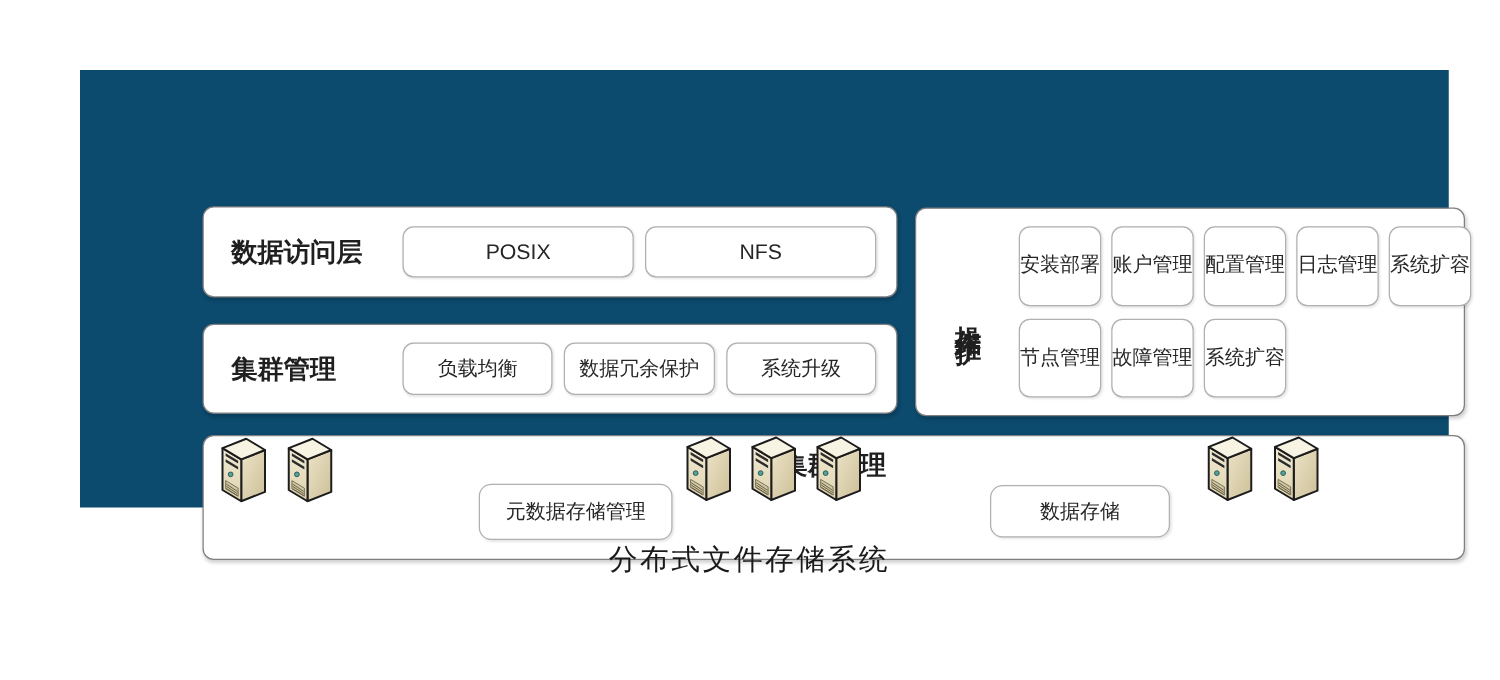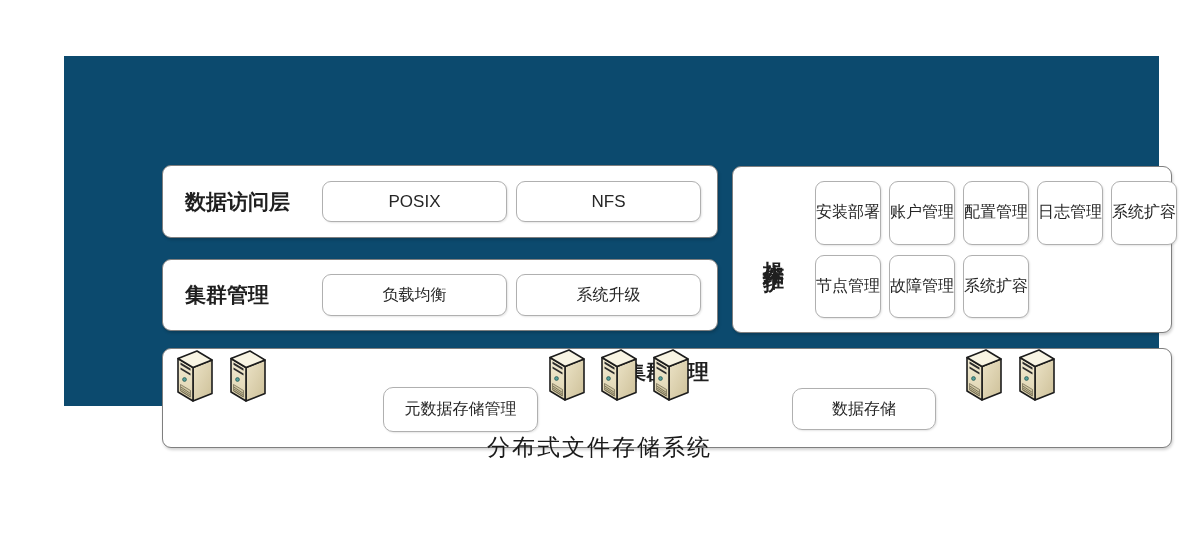--- a/index.html
+++ b/index.html
@@ -145,20 +145,21 @@
 
     <div class="box" id="box-access">
       <div class="box-label">数据访问层</div>
       <div class="chip">POSIX</div>
       <div class="chip">NFS</div>
     </div>
 
     <div class="box" id="box-cluster">
       <div class="box-label">集群管理</div>
       <div class="chip">负载均衡</div>
+      <div class="chip">数据冗余保护</div>
       <div class="chip">系统升级</div>
     </div>
 
     <div class="box" id="box-ops">
       <div class="ops-label-wrap">
         <div class="box-label ops-label">操作维护</div>
       </div>
       <div class="ops-grid">
         <div class="chip">安装部署</div>
         <div class="chip">账户管理</div>

